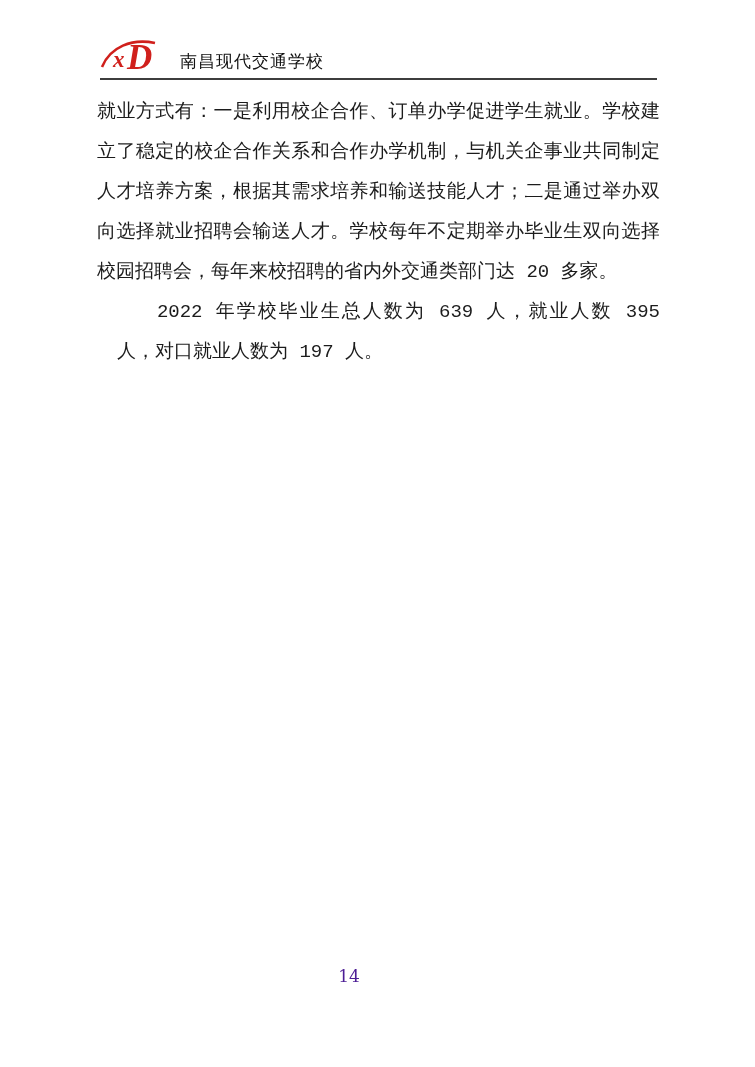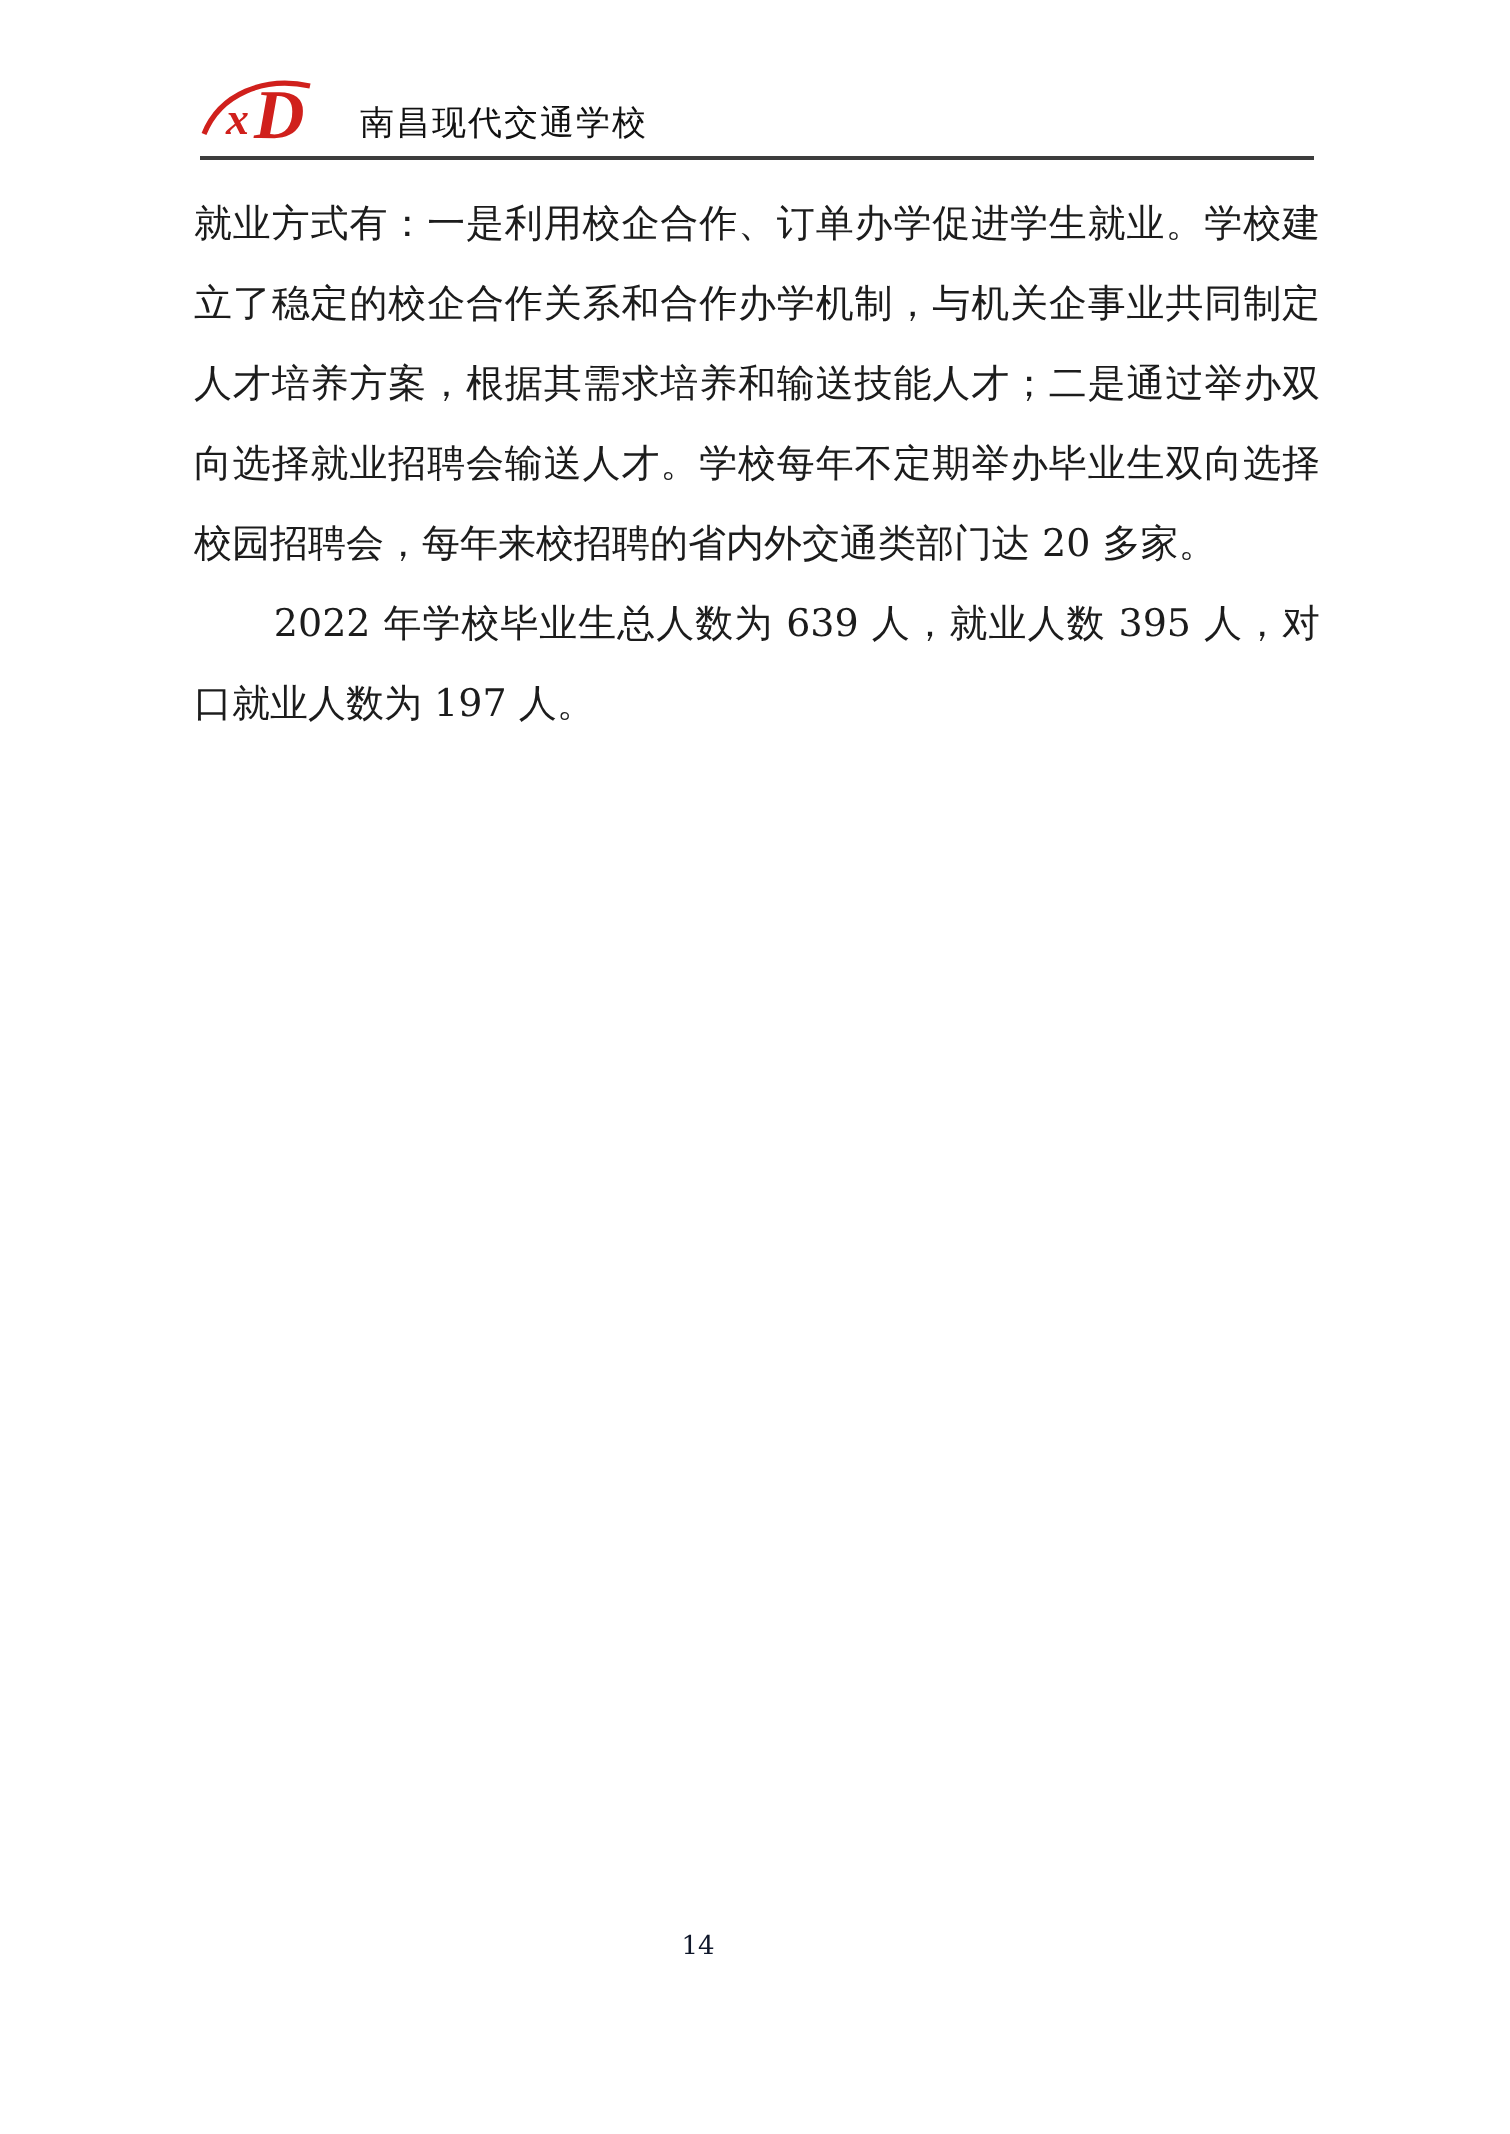--- a/index.html
+++ b/index.html
@@ -37,40 +37,41 @@
     left: 100px; top: 78px;
     width: 557px; height: 2px;
     background: #3d3d3d;
   }
 
   
   .doc-body {
     position: absolute;
     left: 97px; top: 92px;
     width: 563px;
+    font-family: Liberation Mono, monospace;
   }
   .para {
     margin: 0;
     font-size: 19px;
     line-height: 40px;
     text-align: justify;
     text-justify: inter-ideograph;
     word-break: break-all;
     color: #1c1c1c;
   }
-  .para.indent { text-indent: 2.1em; }
+  .para.indent { text-indent: 2.1em; margin-left: 20px; }
 
   
   .footer {
     position: absolute;
     left: 0; top: 966px;
     width: 698px;
     text-align: center;
-    font-size: 13px;
-    color: #0f172a;
+    font-size: 17px;
+    color: #4c1d95;
   }
 </style>
 </head>
 <body>
 
 <div class="page">
 
   <div class="header">
     <div class="header-row">
       <svg class="logo-svg" viewBox="0 0 70 42" aria-hidden="true">

